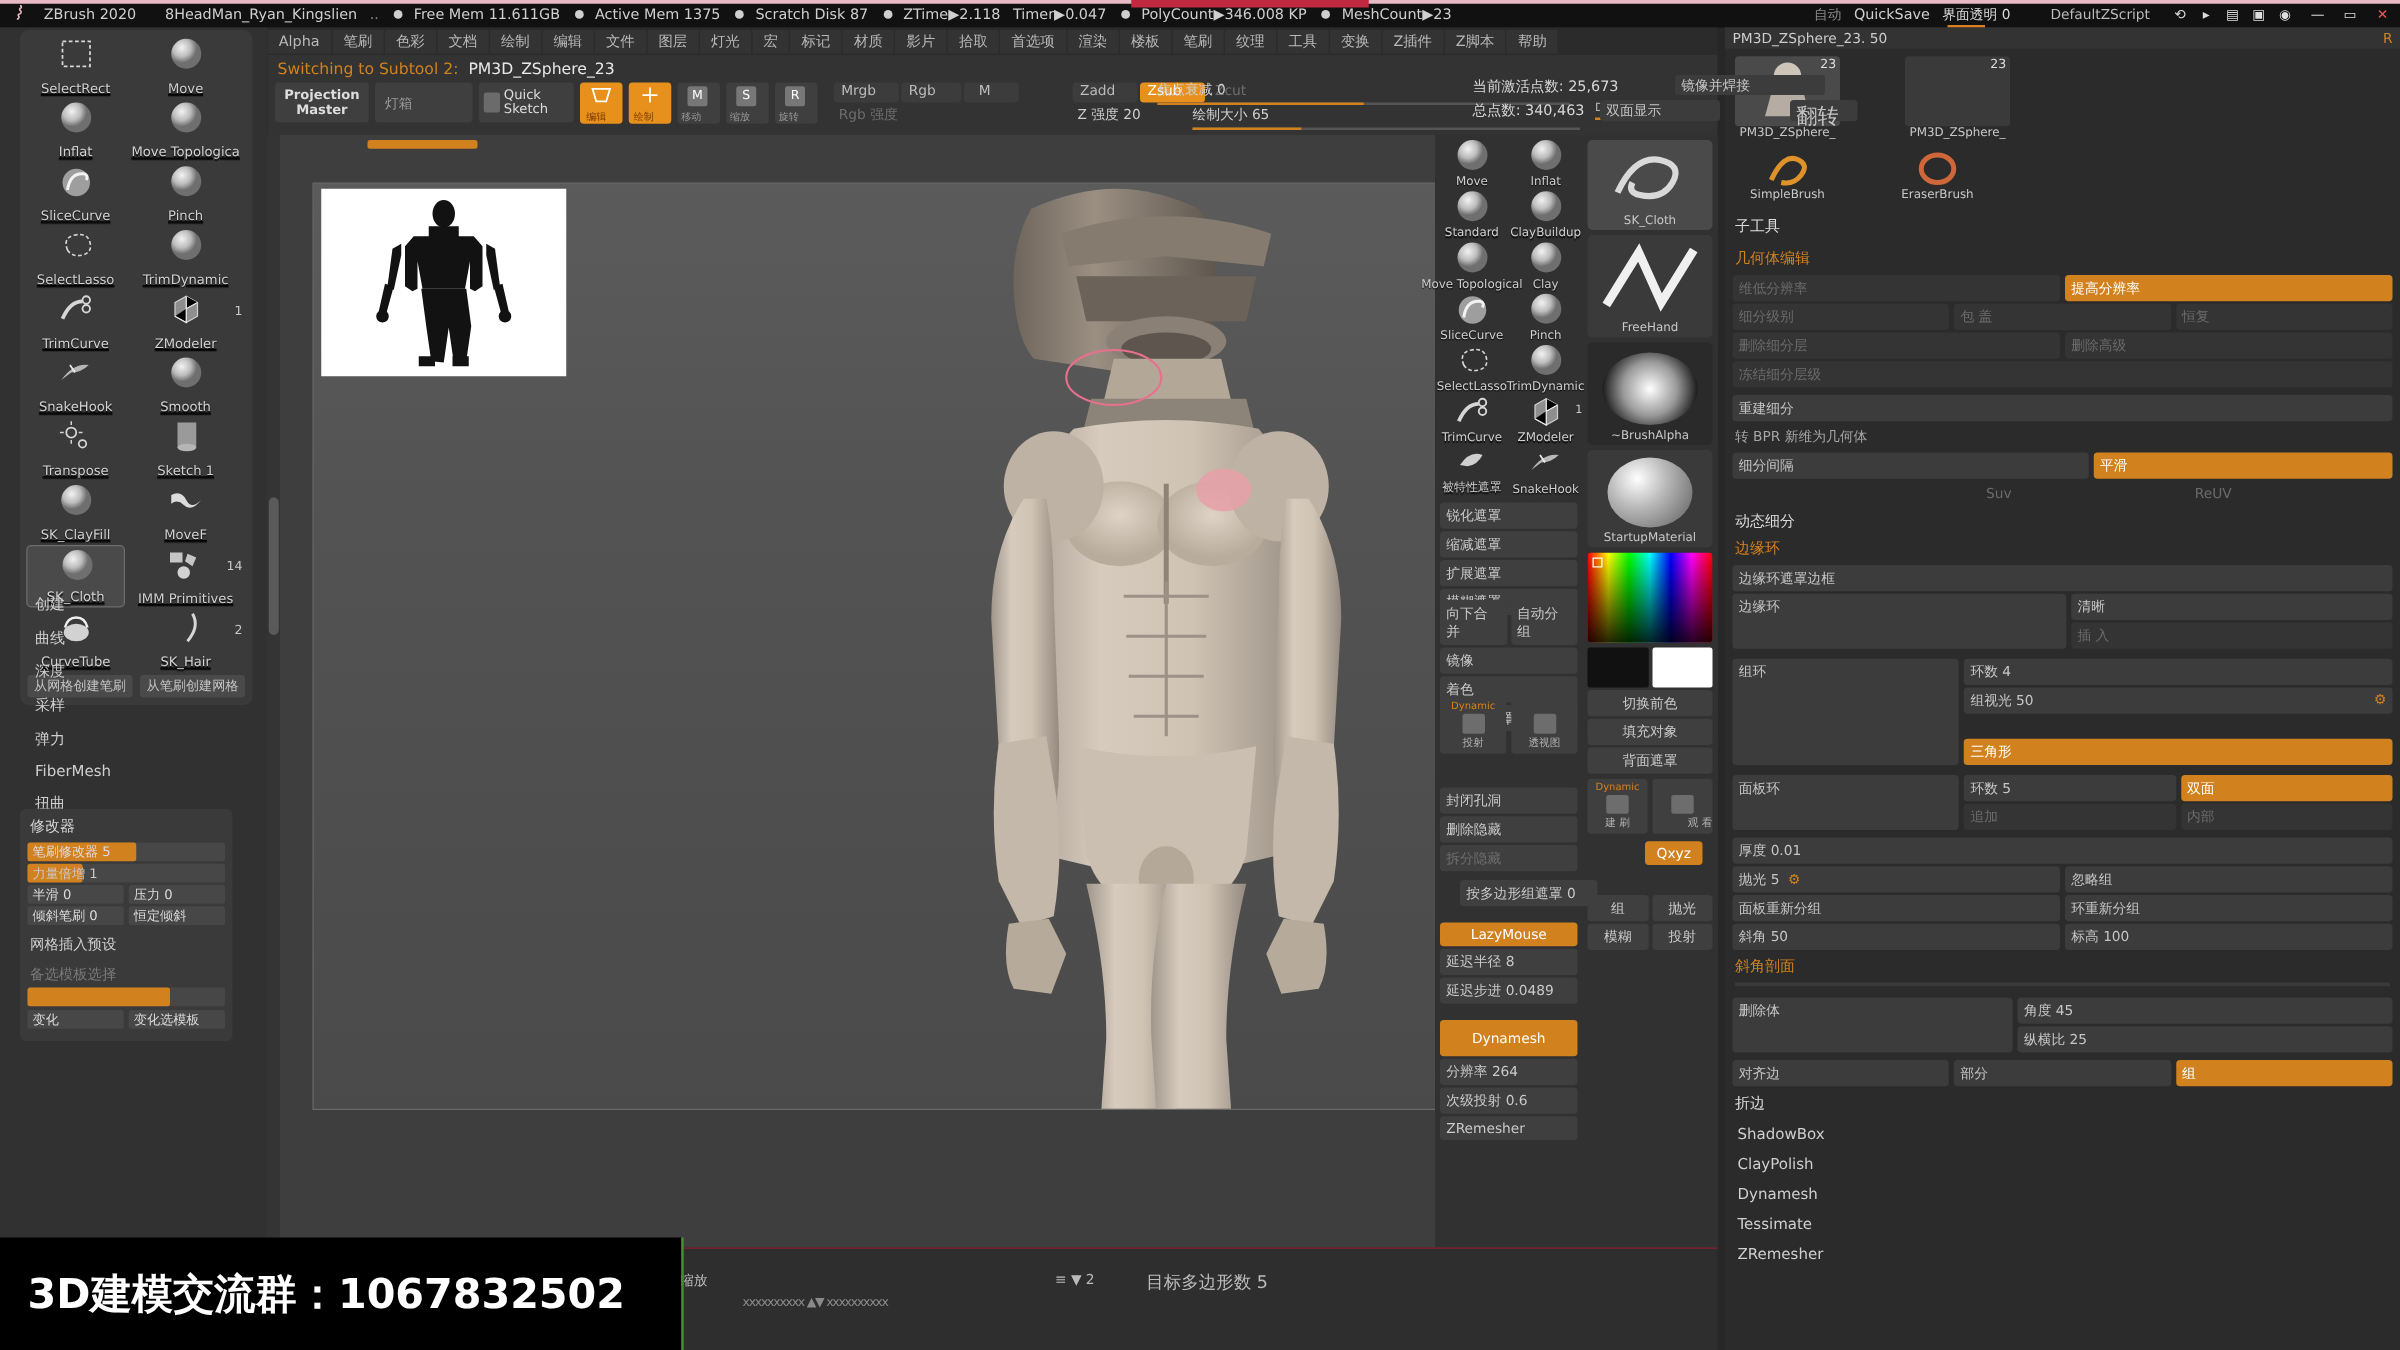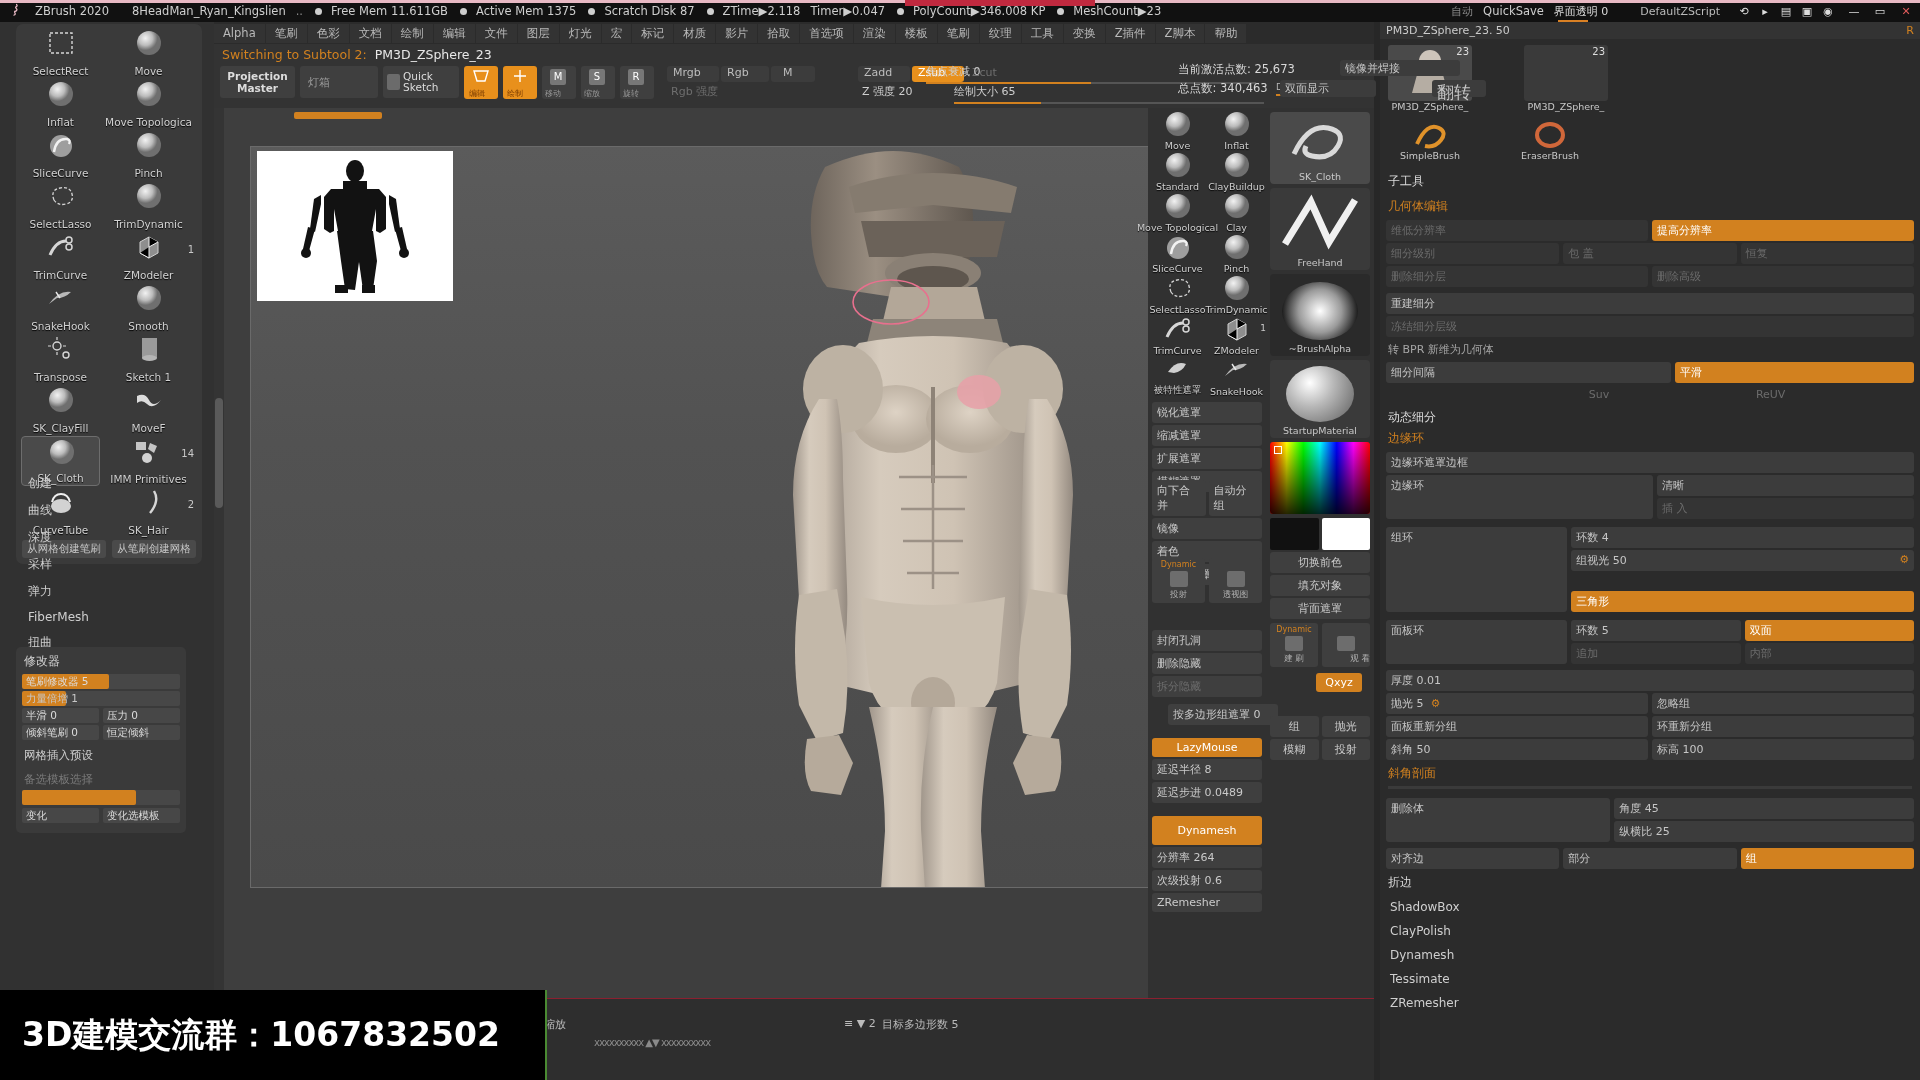--- a/index.html
+++ b/index.html
@@ -29,21 +29,21 @@
     display:flex; align-items:center; background:#333; margin-right:1px; }
 
   
   .leftcol { position:absolute; left:0; top:22px; width:214px; height:1058px;
     background:#313131; }
   .brushgrid { position:absolute; left:16px; top:2px; width:186px;
     background:#3a3a3a; border-radius:7px; padding:4px 0 6px 0; }
   .brow { display:flex; }
   .bcell { width:79px; height:50px; position:relative; margin:0 4px 1px 5px;
     display:flex; flex-direction:column; align-items:center; justify-content:flex-end;
-    border-radius:4px; }
+    border-radius:4px;text-decoration:underline; }
   .bcell.sel { background:#4a4a4a; border:1px solid #6d6d6d; }
   .bico { width:30px; height:29px; position:absolute; top:1px; left:25px; }
   .blab { font-size:10.5px; color:#d2d2d2; white-space:nowrap; line-height:12px;
     margin-bottom:1px; text-shadow:0 1px 1px #000; }
   .bnum { position:absolute; right:-6px; top:12px; font-size:10px; color:#c9c9c9; }
   .bbtn2 { display:flex; gap:6px; padding:2px 6px 0 6px; }
   .bbtn2 div { flex:1; background:#4a4a4a; border-radius:3px; font-size:10.5px;
     color:#c5c5c5; text-align:center; padding:2px 0; }
 
   .lmenu { position:absolute; left:28px; top:448px; width:175px; }
@@ -992,25 +992,25 @@
     </div>
     <div class="fr-row">
       <div class="fr-cell dim">细分级别</div>
       <div class="fr-cell dim">包 盖</div>
       <div class="fr-cell dim">恒复</div>
     </div>
     <div class="fr-row">
       <div class="fr-cell dim">删除细分层</div>
       <div class="fr-cell dim">删除高级</div>
     </div>
+    <div class="fr-row">
+      <div class="fr-cell dim" style="flex:2">冻结细分层级</div>
+    </div>
     <div class="fr-row" style="padding-top:5px">
       <div class="fr-cell">重建细分</div>
-    </div>
-    <div class="fr-row">
-      <div class="fr-cell dim" style="flex:2">冻结细分层级</div>
     </div>
     <div class="fr-sec" style="font-size:11px;color:#a6a6a6">转 BPR 新维为几何体</div>
     <div class="fr-row">
       <div class="fr-cell" style="flex:1.2">细分间隔</div>
       <div class="fr-cell or">平滑</div>
     </div>
     <div class="fr-row">
       <div class="fr-cell dim" style="flex:1.2;background:transparent"></div>
       <div class="fr-cell dim" style="background:transparent">Suv</div>
       <div class="fr-cell dim" style="background:transparent">ReUV</div>
@@ -1112,21 +1112,21 @@
         <div>ClayPolish</div>
         <div>Dynamesh</div>
         <div>Tessimate</div>
         <div>ZRemesher</div>
       </div>
   </div>
 
   <div class="botbar">
     <div style="position:absolute;left:330px;top:18px;font-size:11px;color:#bbb">缩放</div>
     <div style="position:absolute;left:630px;top:18px;font-size:11px;color:#bbb">≡ ▼ 2</div>
-    <div style="position:absolute;left:668px;top:18px;font-size:11px;color:#bbb">
+    <div style="position:absolute;left:703px;top:18px;font-size:14px;color:#bbb">
       <span>目标多边形数</span>
       <span>5</span>
     </div>
     <div style="position:absolute;left:380px;top:38px;font-size:10px;color:#8a8a8a;letter-spacing:-1px">xxxxxxxxxx ▲▼ xxxxxxxxxx</div>
   </div>
 
   <div class="watermark">
     <span>3D建模交流群：1067832502</span>
   </div>
   <div class="wm-line"></div>

